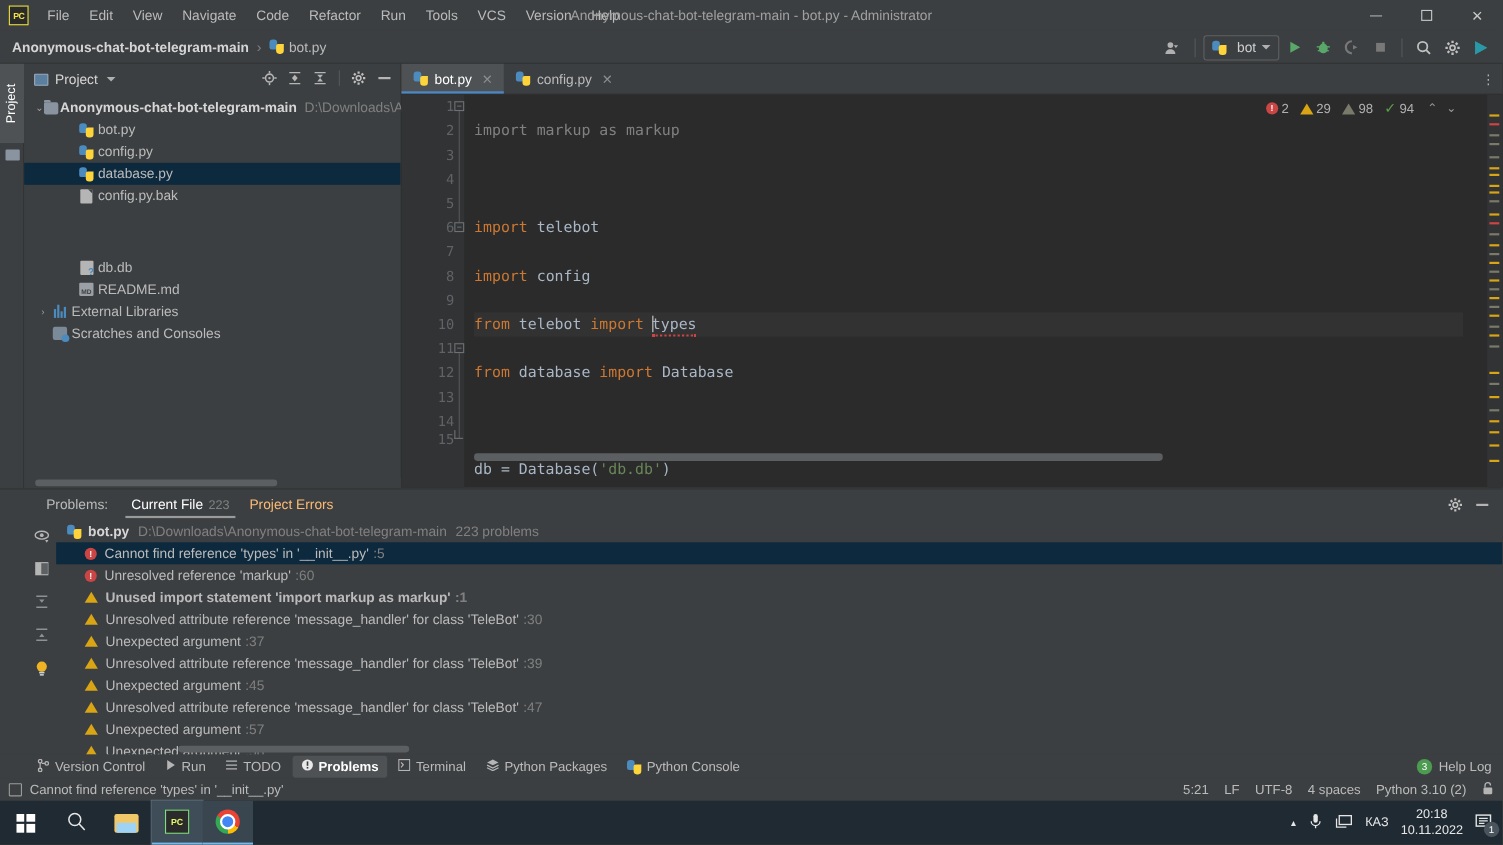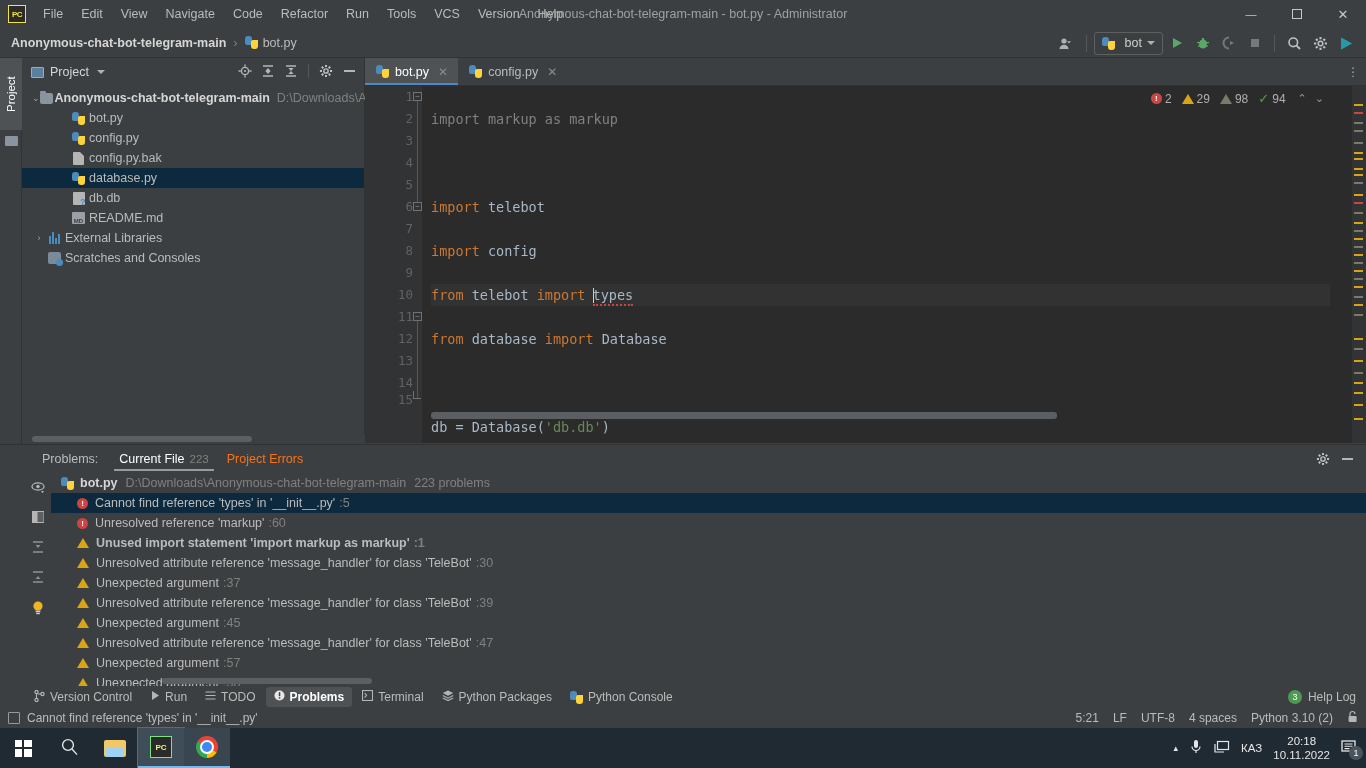--- a/index.html
+++ b/index.html
@@ -171,21 +171,21 @@
   .stripe { position: absolute; right: 0; top: 0; width: 14px; height: 100%; background: #313335; }
   .stripe i { position: absolute; left: 2px; height: 2px; }
 
   .ed-hscroll { position: absolute; left: 66px; right: 40px; bottom: 24px; height: 7px; }
   .ed-hscroll i { position:absolute; left:0; width: 626px; height: 7px; background: #5c5f61; border-radius:3px;}
 
   
   .problems { position: absolute; left: 0; top: 444px; width: 1366px; height: 242px; background: #3c3f41; border-top: 1px solid #323232; }
   .pr-header { height: 28px; display: flex; align-items: center; padding-left: 42px; position: relative; }
   .pr-label { font-size: 12.5px; color: #bbbbbb; margin-right: 12px; }
-  .pr-tab { font-size: 12.5px; color: #f97316; padding: 5px 9px; position: relative; display:flex; gap:5px; align-items:baseline;}
+  .pr-tab { font-size: 12.5px; color: #fdba74; padding: 5px 9px; position: relative; display:flex; gap:5px; align-items:baseline;}
   .pr-tab.active { color: #ffffff; }
   .pr-tab.active::after { content:''; position:absolute; left:4px; right:4px; bottom:0; height:2px; background:#9a9a9a; }
   .pr-tab .cnt { color: #808080; font-size: 11.5px; }
   .pr-tools { position: absolute; right: 8px; top: 3px; display: flex; gap: 2px; }
   .pr-icons { position: absolute; left: 25px; top: 28px; width: 26px; bottom: 0; display: flex; flex-direction: column; align-items: center; gap: 13px; padding-top: 8px; }
   .pr-list { position: absolute; left: 51px; top: 28px; right: 0; bottom: 0; background: #3c3f41; overflow: hidden; }
   .pr-row { height: 20px; display: flex; align-items: center; font-size: 12.5px; color: #bbbbbb; padding-left: 12px; white-space: nowrap; }
   .pr-row.file-row { padding-left: 10px; }
   .pr-row.sel { background: #0d293e; }
   .pr-row .lnum { color: #808080; margin-left: 4px; }
@@ -406,33 +406,33 @@
             <span class="py-ico" style="margin:0"></span>
           </span>
         <span class="tlabel">bot.py</span>
       </div>
       <div class="tnode" style="padding-left:48px;">
         <span class="tico">
             <span class="py-ico" style="margin:0"></span>
           </span>
         <span class="tlabel">config.py</span>
       </div>
+      <div class="tnode sel" style="padding-left:48px;">
+        <span class="tico">
+            <span class="py-ico" style="margin:0"></span>
+          </span>
+        <span class="tlabel">database.py</span>
+      </div>
       <div class="tnode" style="padding-left:48px;">
         <span class="tico">
             <span class="doc-ico"></span>
           </span>
         <span class="tlabel">config.py.bak</span>
       </div>
-      <div class="tnode sel" style="padding-left:48px;">
-        <span class="tico">
-            <span class="py-ico" style="margin:0"></span>
-          </span>
-        <span class="tlabel">database.py</span>
-      </div>
-      <div class="tnode" style="padding-left:48px;">
+      <div class="tnode" style="padding-left:48px;margin-top:45px;">
         <span class="tico">
             <span class="db-ico"></span>
           </span>
         <span class="tlabel">db.db</span>
       </div>
       <div class="tnode" style="padding-left:48px;">
         <span class="tico">
             <span class="md-ico">MD</span>
           </span>
         <span class="tlabel">README.md</span>

